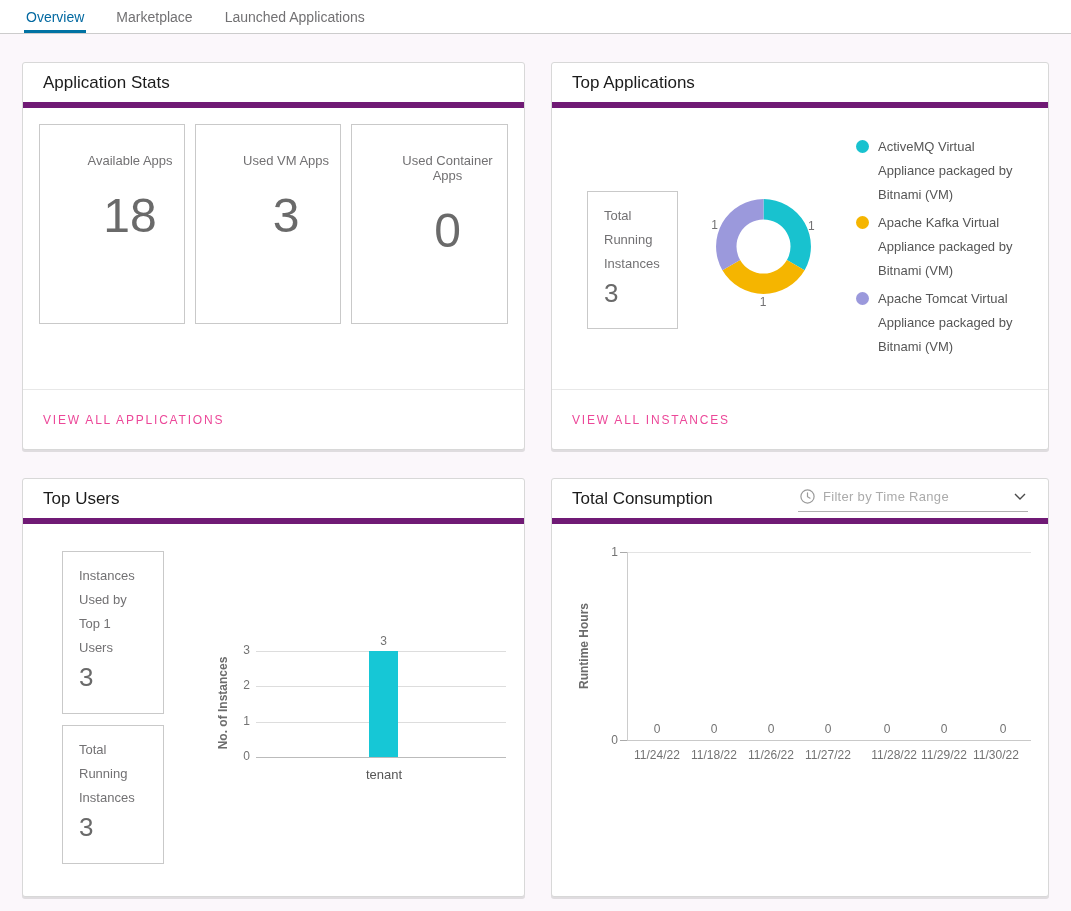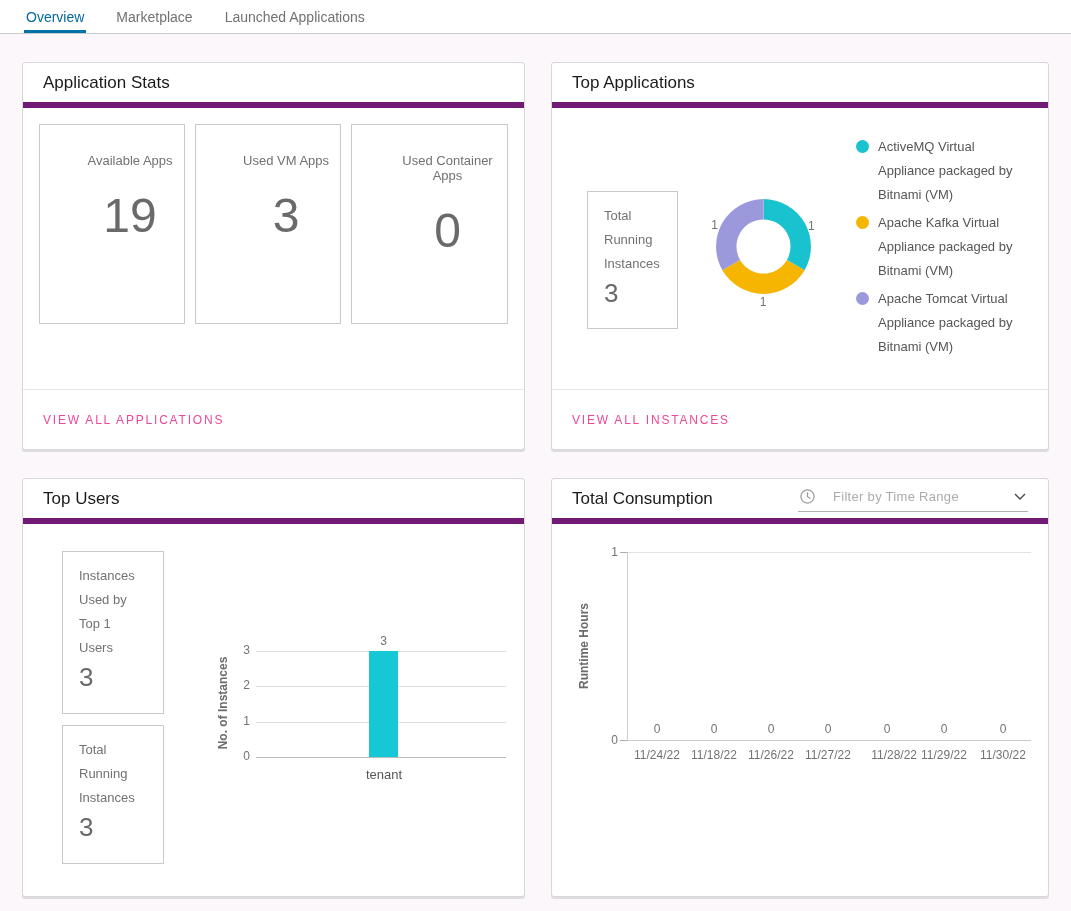--- a/index.html
+++ b/index.html
@@ -91,21 +91,21 @@
   .bar {
     position:absolute; left:346px; top:172px; width:29px; height:106px;
   }
   
   .filter-control {
     margin-left:auto; width:230px; height:27px;
     border-bottom:1px solid #B0B0B0;
     display:flex; align-items:center; padding:0 2px 4px 2px;
     cursor:pointer;
   }
-  .filter-placeholder { font-size:13px; color:#ABABAB; margin-left:18px; letter-spacing:0.3px; }
+  .filter-placeholder { font-size:13px; color:#ABABAB; margin-left:8px; letter-spacing:0.3px; }
   .filter-chevron { margin-left:auto; }
   
   .vline { position:absolute; width:1px; background:#CCCCCC; }
 </style>
 </head>
 <body>
 
 <div class="tabbar">
   <div class="tab tab--active">
       <span>Overview</span>
@@ -118,21 +118,21 @@
     </div>
 </div>
 
 <div class="content">
 
   <div class="card h1">
     <div class="card-header">Application Stats</div>
     <div class="stats-row">
       <div class="big-statbox w147">
         <div class="lbl">Available Apps</div>
-        <div class="num">19</div>
+        <div class="num">18</div>
       </div>
       <div class="big-statbox w147">
         <div class="lbl">Used VM Apps</div>
         <div class="num">3</div>
       </div>
       <div class="big-statbox w158">
         <div class="lbl">Used Container Apps</div>
         <div class="num">0</div>
       </div>
     </div>
@@ -249,16 +249,16 @@
     <span class="tick" style="left:315px; top:243px; width:40px; text-align:center;">0</span>
     <span class="tick" style="left:372px; top:243px; width:40px; text-align:center;">0</span>
     <span class="tick" style="left:431px; top:243px; width:40px; text-align:center;">0</span>
 
     <span class="tick" style="left:75px;  top:269px; width:60px; text-align:center;">11/24/22</span>
     <span class="tick" style="left:132px; top:269px; width:60px; text-align:center;">11/18/22</span>
     <span class="tick" style="left:189px; top:269px; width:60px; text-align:center;">11/26/22</span>
     <span class="tick" style="left:246px; top:269px; width:60px; text-align:center;">11/27/22</span>
     <span class="tick" style="left:305px; top:269px; width:60px; text-align:right;">11/28/22</span>
     <span class="tick" style="left:362px; top:269px; width:60px; text-align:center;">11/29/22</span>
-    <span class="tick" style="left:421px; top:269px; width:60px; text-align:center;">11/30/22</span>
+    <span class="tick" style="left:421px; top:269px; width:60px; ">11/30/22</span>
   </div>
 
 </div>
 
 </body></html>

